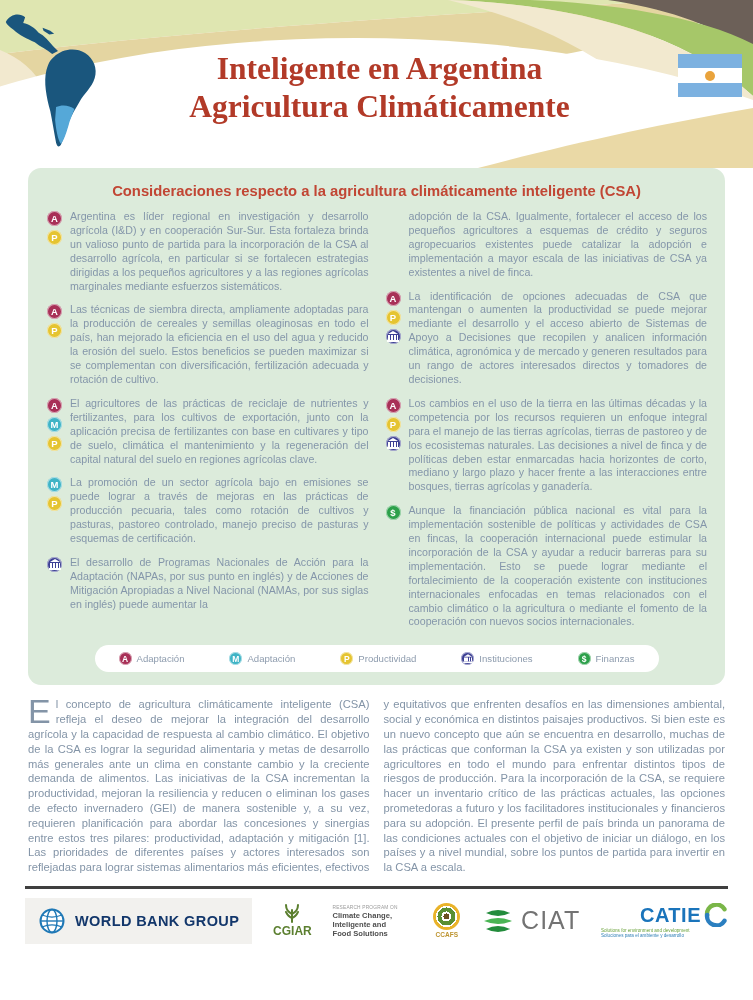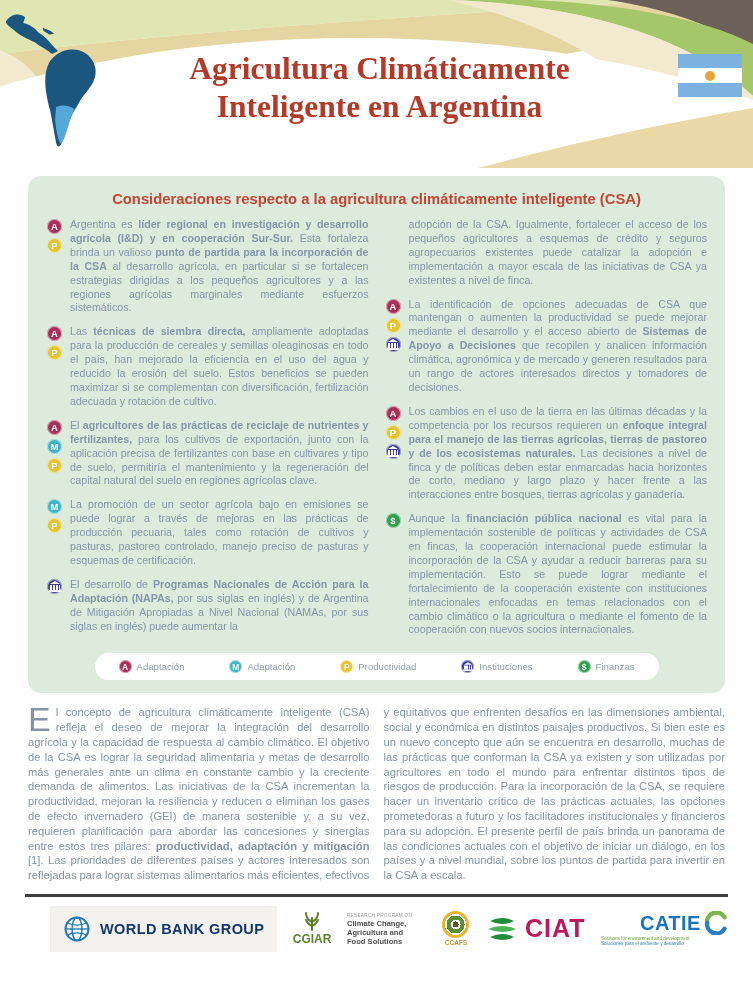--- a/index.html
+++ b/index.html
@@ -12,30 +12,30 @@
   .map{position:absolute;left:0;top:8px;}
   .title{position:absolute;left:118px;right:112px;top:50px;text-align:center;
          font-family:"Liberation Serif",serif;font-weight:bold;font-size:31.5px;
          line-height:38px;color:#b23a28;}
   .flag{position:absolute;right:11px;top:54px;width:64px;height:43px;}
   .flag .stripe{height:14.33px;}
   .flag .sun{position:absolute;left:50%;top:50%;width:10px;height:10px;margin:-5px 0 0 -5px;
              border-radius:50%;background:#e9a33c;}
 
   
-  .csa-box{margin:8px 28px;background:#dcebdb;border-radius:13px;padding:13px 18px 11px;}
+  .csa-box{margin:0 28px;background:#dcebdb;border-radius:13px;padding:13px 18px 11px;}
   .csa-title{text-align:center;color:#c14634;font-weight:bold;font-size:14.8px;margin:2px 0 11px;}
   .cols{display:flex;gap:16px;}
   .col{flex:1;min-width:0;}
   .item{display:flex;gap:7px;margin-bottom:10px;}
   .iconcol{flex:0 0 17px;display:flex;flex-direction:column;align-items:center;gap:4px;padding-top:1px;}
   .cicon{width:15px;height:15px;border-radius:50%;color:#fff;font-size:9.5px;font-weight:bold;
          display:flex;align-items:center;justify-content:center;box-shadow:0 0 0 1px rgba(255,255,255,.55) inset;}
   .itext{margin:0;font-size:10.65px;line-height:13.9px;color:#8496aa;text-align:justify;}
-  .b{font-weight:bold;}
+  .b{font-weight:normal;}
 
   
   .bldg{position:relative;width:10px;height:5px;margin-top:3px;
         background:linear-gradient(90deg,#fff 0 2px,rgba(0,0,0,0) 2px 3px,#fff 3px 5px,
                    rgba(0,0,0,0) 5px 6px,#fff 6px 8px,rgba(0,0,0,0) 8px 9px,#fff 9px 10px);}
   .bldg::before{content:"";position:absolute;left:0;top:-4px;width:0;height:0;
         border-left:5px solid transparent;border-right:5px solid transparent;border-bottom:3px solid #fff;}
   .bldg::after{content:"";position:absolute;left:-1px;bottom:-2px;width:12px;height:2px;background:#fff;}
 
   
@@ -47,33 +47,33 @@
   .llabel{font-size:9.6px;color:#8e9cae;}
 
   
   .intro{margin:12px 28px 0;display:flex;gap:14px;}
   .body-par{flex:1;margin:0;font-size:11.2px;line-height:14.8px;color:#8394a7;text-align:justify;min-width:0;}
   .dropcap{float:left;font-size:34px;line-height:27px;padding:1px 5px 0 0;color:#8394a7;}
 
   
   .footer{margin:11px 25px 0;border-top:3px solid #3f3f3f;padding-top:9px;
           display:flex;align-items:center;justify-content:space-between;}
-  .wb{display:flex;align-items:center;gap:9px;background:#f2f1ee;padding:9px 13px;margin-left:25px;}
+  .wb{display:flex;align-items:center;gap:9px;background:#f2f1ee;padding:9px 13px;}
   .wb-label{font-size:14.5px;font-weight:bold;color:#13376b;letter-spacing:.4px;}
   .cgiar{display:flex;flex-direction:column;align-items:center;}
   .cgiar-label{font-size:12px;font-weight:bold;color:#5b7f2f;margin-top:1px;}
   .ccafs-text{width:80px;line-height:8.6px;}
   .ccafs-prog{font-size:4.8px;color:#9a9a9a;letter-spacing:.2px;}
   .ccafs-line{font-size:7.6px;font-weight:bold;color:#4f4f4f;}
   .ccafs{display:flex;flex-direction:column;align-items:center;}
   .ccafs-ring{width:27px;height:27px;border-radius:50%;
       background:radial-gradient(circle,#6b4f22 0 3px,#fff 3px 5px,#5a8f33 5px 9px,#fff 9px 10.5px,#e9b32a 10.5px 13.5px);}
   .ccafs-label{font-size:6.5px;font-weight:bold;color:#bd9430;margin-top:1px;}
   .ciat{display:flex;align-items:center;gap:6px;}
-  .ciat-label{font-size:25px;font-weight:700;color:#be185d;letter-spacing:1px;}
+  .ciat-label{font-size:25px;font-weight:400;color:#737373;letter-spacing:1px;}
   .catie{display:flex;flex-direction:column;align-items:flex-start;}
   .catie-top{display:flex;align-items:center;gap:3px;margin-left:39px;}
   .catie-label{font-size:20px;font-weight:bold;color:#1a74bb;letter-spacing:.5px;}
   .catie-sub1{font-size:4.6px;color:#6aa23a;margin-top:1px;}
   .catie-sub2{font-size:4.6px;color:#2f7fb5;}
 </style>
 </head>
 <body>
 
 <div class="page">
@@ -92,22 +92,22 @@
     </svg>
 
     <svg class="map" width="116" height="146" viewBox="0 0 120 150">
       <path fill="#1a567d" d="M6,14 C10,6 20,4 26,9 L24,15 C30,16 36,20 40,25 C46,28 50,33 55,39 L60,44 L54,47 C48,42 42,40 36,35 C28,31 20,28 14,22 C10,19 7,17 6,14 Z"></path>
       <path fill="#1a567d" d="M44,20 l8,3 4,3 -5,1 -6,-4 z"></path>
       <path fill="#1a567d" d="M56,50 C64,42 78,40 88,46 C97,52 101,62 98,72 C95,82 87,88 82,97 C78,104 74,110 71,118 C69,126 66,134 63,141 C61,144 59,143 58,139 C56,128 54,116 52,106 C48,92 45,76 48,64 C50,57 52,53 56,50 Z"></path>
       <path fill="#55a8d8" d="M58,102 C64,99 72,100 77,104 L72,117 C69,128 66,137 63,140 C60,136 58,126 57,115 Z"></path>
     </svg>
 
     <div class="title">
+      <div>Inteligente en Argentina</div>
       <div>Agricultura Climáticamente</div>
-      <div>Inteligente en Argentina</div>
     </div>
 
     <div class="flag">
       <div class="stripe" style="background:#7cb1e0"></div>
       <div class="stripe" style="background:#ffffff"></div>
       <div class="stripe" style="background:#7cb1e0"></div>
       <div class="sun"></div>
     </div>
   </div>
 
@@ -128,36 +128,36 @@
               <span class="cicon" style="background: rgb(229, 196, 49);">P</span>
             </span>
     <p class="itext"><span>Las </span><span class="b">técnicas de siembra directa,</span><span> ampliamente adoptadas para la producción de cereales y semillas oleaginosas en todo el país, han mejorado la eficiencia en el uso del agua y reducido la erosión del suelo. Estos beneficios se pueden maximizar si se complementan con diversificación, fertilización adecuada y rotación de cultivo.</span></p>
   </div>
           <div class="item">
     <span class="iconcol">
               <span class="cicon" style="background: rgb(168, 48, 87);">A</span>
               <span class="cicon" style="background: rgb(63, 180, 198);">M</span>
               <span class="cicon" style="background: rgb(229, 196, 49);">P</span>
             </span>
-    <p class="itext"><span>El </span><span class="b">agricultores de las prácticas de reciclaje de nutrientes y fertilizantes,</span><span> para los cultivos de exportación, junto con la aplicación precisa de fertilizantes con base en cultivares y tipo de suelo, permitiría el mantenimiento y la regeneración del capital natural del suelo en regiones agrícolas clave.</span></p>
+    <p class="itext"><span>El </span><span class="b">agricultores de las prácticas de reciclaje de nutrientes y fertilizantes,</span><span> para los cultivos de exportación, junto con la aplicación precisa de fertilizantes con base en cultivares y tipo de suelo, climática el mantenimiento y la regeneración del capital natural del suelo en regiones agrícolas clave.</span></p>
   </div>
           <div class="item">
     <span class="iconcol">
               <span class="cicon" style="background: rgb(63, 180, 198);">M</span>
               <span class="cicon" style="background: rgb(229, 196, 49);">P</span>
             </span>
     <p class="itext"><span>La promoción de un sector agrícola bajo en emisiones se puede lograr a través de mejoras en las prácticas de producción pecuaria, tales como rotación de cultivos y pasturas, pastoreo controlado, manejo preciso de pasturas y esquemas de certificación.</span></p>
   </div>
           <div class="item">
     <span class="iconcol">
               <span class="cicon" style="background: rgb(60, 63, 148);">
                 <span class="bldg"></span>
               </span>
             </span>
-    <p class="itext"><span>El desarrollo de </span><span class="b">Programas Nacionales de Acción para la Adaptación (NAPAs,</span><span> por sus siglas en inglés) y de Argentina de Mitigación Apropiadas a Nivel Nacional (NAMAs, por sus siglas en inglés) puede aumentar la</span></p>
+    <p class="itext"><span>El desarrollo de </span><span class="b">Programas Nacionales de Acción para la Adaptación (NAPAs,</span><span> por sus punto en inglés) y de Acciones de Mitigación Apropiadas a Nivel Nacional (NAMAs, por sus siglas en inglés) puede aumentar la</span></p>
   </div>
         </div>
       <div class="col">
           <div class="item">
     <span class="iconcol"></span>
     <p class="itext"><span>adopción de la CSA. Igualmente, fortalecer el acceso de los pequeños agricultores a esquemas de crédito y seguros agropecuarios existentes puede catalizar la adopción e implementación a mayor escala de las iniciativas de CSA ya existentes a nivel de finca.</span></p>
   </div>
           <div class="item">
     <span class="iconcol">
               <span class="cicon" style="background: rgb(168, 48, 87);">A</span>
@@ -248,21 +248,21 @@
           <path d="M12,15 C9,14 7,11 6,9"></path>
           <path d="M12,15 C15,14 17,11 18,9"></path>
         </g>
       </svg>
       <span class="cgiar-label">CGIAR</span>
     </div>
 
     <div class="ccafs-text">
       <div class="ccafs-prog">RESEARCH PROGRAM ON</div>
       <div class="ccafs-line">Climate Change,</div>
-      <div class="ccafs-line">Agricultura and</div>
+      <div class="ccafs-line">Inteligente and</div>
       <div class="ccafs-line">Food Solutions</div>
     </div>
 
     <div class="ccafs">
       <div class="ccafs-ring"></div>
       <span class="ccafs-label">CCAFS</span>
     </div>
 
     <div class="ciat">
       <svg width="34" height="30" viewBox="0 0 34 30">

